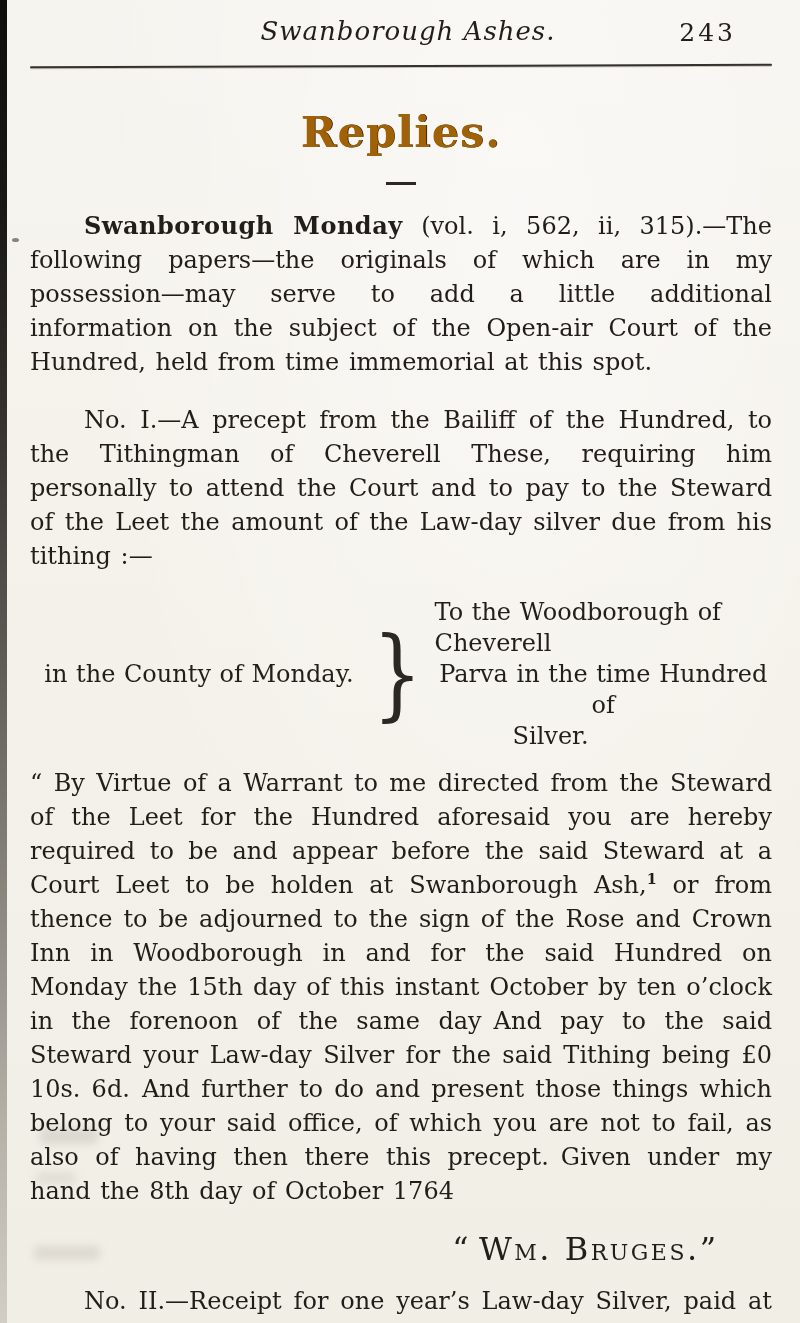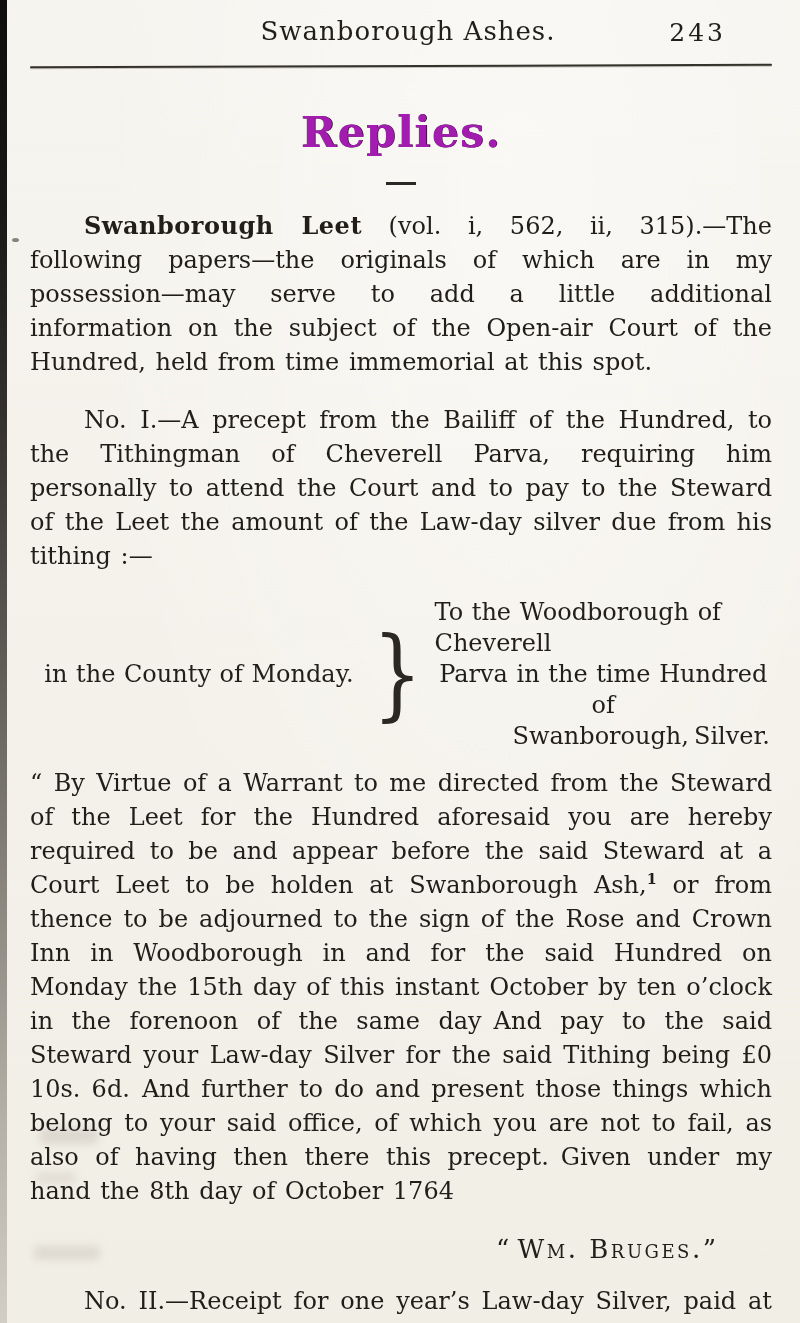--- a/index.html
+++ b/index.html
@@ -17,27 +17,27 @@
   }
   .speck{position:absolute;left:12px;top:238px;width:7px;height:4px;background:#4b4741;border-radius:50%;opacity:.65;}
   .ghost{position:absolute;background:#aaa498;filter:blur(4px);border-radius:4px;}
   .ghost-1{left:40px;top:1128px;width:58px;height:16px;opacity:.30;}
   .ghost-2{left:34px;top:1246px;width:66px;height:14px;opacity:.28;}
   .ghost-3{left:36px;top:1172px;width:40px;height:12px;opacity:.22;}
 
   .content{position:absolute;left:30px;right:28px;top:0;}
 
   .page-header{position:relative;margin-top:16px;height:36px;font-size:26px;}
-  .running-title{position:absolute;left:14px;right:0;text-align:center;letter-spacing:1px;}
-  .page-number{position:absolute;right:46px;top:2px;font-style:normal;letter-spacing:3px;font-size:25px;text-align:right;}
+  .running-title{position:absolute;left:14px;right:0;text-align:center;font-style:italic;letter-spacing:1px;}
+  .page-number{position:absolute;right:36px;top:2px;font-style:normal;letter-spacing:3px;font-size:25px;text-align:right;}
   .header-rule{height:2px;background:#35322c;margin-top:13px;transform:rotate(-0.18deg);border-radius:2px;box-shadow:0 1px 0 rgba(53,50,44,.25);}
 
   .section-heading{
     text-align:center;margin-top:42px;font-size:43px;font-weight:bold;line-height:1.1;
-    letter-spacing:1px;color:#a21caf;
+    letter-spacing:1px;color:#a16207;
     text-shadow:0.6px 0 0 #181613;
   }
   .heading-divider{width:30px;height:3px;background:#2c2924;margin:26px auto 0 auto;}
 
   .body-par{font-size:24px;line-height:34px;text-align:justify;word-spacing:2px;color:#211e1a;}
   .indent{text-indent:54px;}
   .par-intro{margin-top:24px;}
   .par-no1{margin-top:16px;}
   .run-bold{font-weight:bold;letter-spacing:0.5px;}
   .run-italic{}
@@ -49,21 +49,21 @@
   .addr-left .line-2{text-align:center;}
   .brace-glyph{
     flex:none;font-family:"DejaVu Serif",serif;font-size:92px;line-height:92px;
     transform:scaleY(1.08) scaleX(0.85);margin:0 8px 0 0;color:#2b2823;font-weight:normal;
   }
   .addr-right{flex:1;}
   .addr-right .line-2{text-align:center;}
   .addr-right .line-3{display:flex;justify-content:space-between;padding-left:78px;padding-right:2px;}
 
   .par-letter{margin-top:14px;}
-  .signature-line{text-align:right;padding-right:56px;font-size:26px;margin-top:8px;line-height:34px;}
+  .signature-line{text-align:right;padding-right:56px;font-size:32px;margin-top:8px;line-height:34px;}
   .par-no2{margin-top:18px;}
 </style>
 </head>
 <body>
 
 <div class="scan-edge"></div>
 <div class="speck"></div>
 <div class="ghost ghost-1"></div>
 <div class="ghost ghost-2"></div>
 <div class="ghost ghost-3"></div>
@@ -73,34 +73,33 @@
   <div class="page-header">
     <div class="running-title">Swanborough Ashes.</div>
     <div class="page-number">243</div>
   </div>
 
   <div class="header-rule"></div>
 
   <div class="section-heading">Replies.</div>
   <div class="heading-divider"></div>
 
-  <p class="body-par indent par-intro"><span class="run-bold">Swanborough Leet</span><span class="run-plain"> (vol. i, 562, ii, 315).—The following papers—the originals of which are in my possession—may serve to add a little additional information on the subject of the Open-air Court of the Hundred, held from time immemorial at this spot.</span></p>
+  <p class="body-par indent par-intro"><span class="run-bold">Swanborough Monday</span><span class="run-plain"> (vol. i, 562, ii, 315).—The following papers—the originals of which are in my possession—may serve to add a little additional information on the subject of the Open-air Court of the Hundred, held from time immemorial at this spot.</span></p>
 
-  <p class="body-par indent par-no1"><span class="run-plain">No. I.—A precept from the Bailiff of the Hundred, to the Tithingman of Cheverell Parva, requiring him personally to attend the Court and to pay to the Steward of the Leet the amount of the Law-day silver due from his tithing :—</span></p>
+  <p class="body-par indent par-no1"><span class="run-plain">No. I.—A precept from the Bailiff of the Hundred, to the Tithingman of Cheverell These, requiring him personally to attend the Court and to pay to the Steward of the Leet the amount of the Law-day silver due from his tithing :—</span></p>
 
   <div class="address">
     <div class="addr-left">
       <div class="line-2">in the County of Monday.</div>
     </div>
     <div class="brace-glyph">}</div>
     <div class="addr-right">
       <div class="line-1">To the Woodborough of  Cheverell</div>
       <div class="line-2">Parva in the time Hundred of</div>
       <div class="line-3">
-        <span>Swanborough,</span>
         <span>Silver.</span>
       </div>
     </div>
   </div>
 
   <p class="body-par par-letter"><span class="run-plain">“ By Virtue of a Warrant to me directed from the Steward of the Leet for the Hundred aforesaid you are hereby required to be and appear before the said Steward at a Court Leet to be holden at </span><span class="run-italic">Swanborough Ash,</span><sup class="run-sup">1</sup><span class="run-plain"> or from thence to be adjourned to the sign of the Rose and Crown Inn in Woodborough in and for the said Hundred on Monday the 15th day of this instant October by ten o’clock in the forenoon of the same day And pay to the said Steward your Law-day Silver for the said Tithing being </span><span class="run-italic">£0 10s. 6d.</span><span class="run-plain"> And further to do and present those things which belong to your said office, of which you are not to fail, as also of having then there this precept. Given under my hand the 8th day of October 1764</span></p>
 
   <div class="signature-line"><span class="run-plain">“ </span><span class="run-smallcaps">Wm. Bruges.</span><span class="run-plain">”</span></div>
 
   <p class="body-par indent par-no2"><span class="run-plain">No. II.—Receipt for one year’s Law-day Silver, paid at the same Court :—</span></p>

